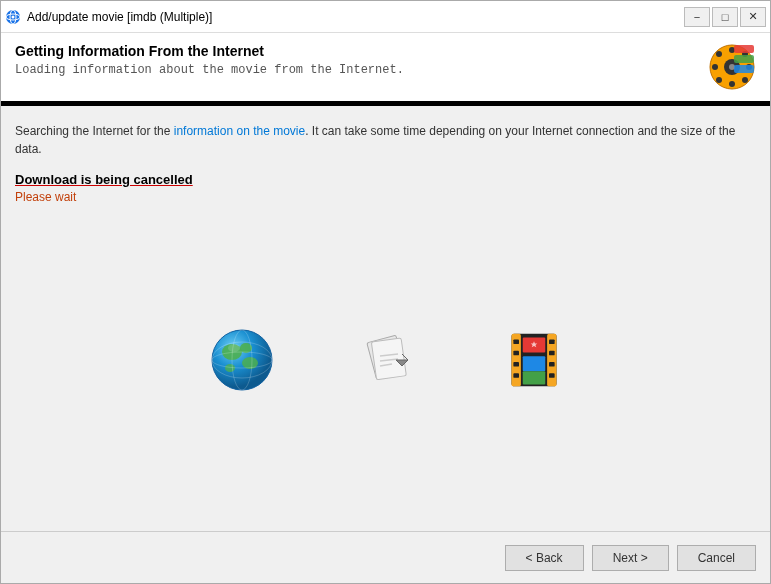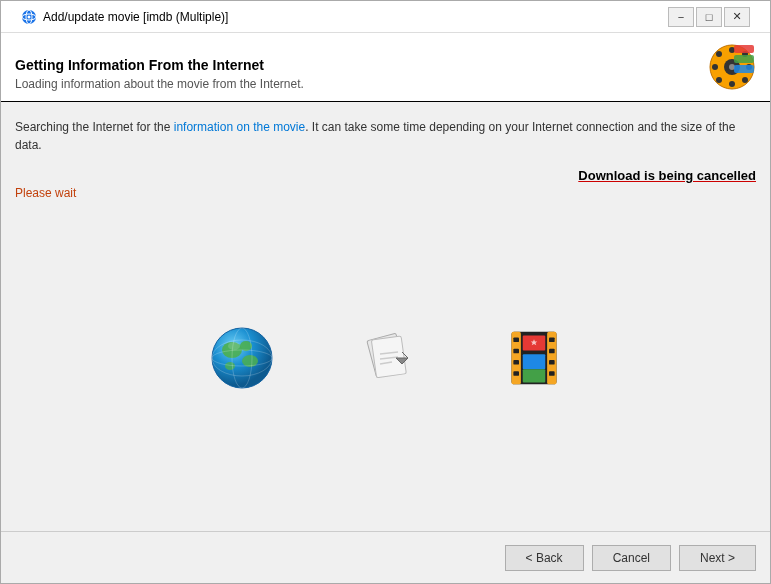--- a/index.html
+++ b/index.html
@@ -21,21 +21,21 @@
       display: flex;
       flex-direction: column;
       background: #f0f0f0;
     }
 
     .title-bar {
       background: #fff;
       height: 32px;
       display: flex;
       align-items: center;
-      padding: 0 20px;
+      padding: 0 4px;
       border-bottom: 1px solid #ddd;
       flex-shrink: 0;
     }
 
     .title-bar-icon {
       width: 16px;
       height: 16px;
       margin-right: 6px;
       flex-shrink: 0;
     }
@@ -61,39 +61,40 @@
       align-items: center;
       justify-content: center;
       font-size: 11px;
       color: #333;
     }
 
     
     .header-section {
       background: #fff;
       padding: 10px 14px;
-      border-bottom: 1px solid #000000;
-      display: flex;
-      align-items: flex-end;
+      border-bottom: 5px solid #000000;
+      display: flex;
+      align-items: flex-start;
       justify-content: space-between;
       flex-shrink: 0;
     }
 
     .header-text-block { flex: 1; }
 
     .header-title {
       font-size: 14px;
       font-weight: bold;
       color: #000;
       margin-bottom: 4px;
     }
 
     .header-subtitle {
       font-size: 12px;
       color: #555;
+      font-family: Liberation Mono, monospace;
     }
 
     .header-icon {
       width: 48px;
       height: 48px;
       flex-shrink: 0;
     }
 
     
     .main-content {
@@ -119,21 +120,20 @@
       margin-bottom: 20px;
     }
 
     .status-title {
       font-size: 13px;
       font-weight: bold;
       color: #000;
       text-decoration: underline;
       text-decoration-color: #c00;
       margin-bottom: 3px;
-      text-align: right;
     }
 
     .status-subtitle {
       font-size: 12px;
       color: #c2410c;
     }
 
     
     .icons-area {
       flex: 1;
@@ -305,17 +305,17 @@
         <rect x="16" y="44" width="24" height="14" rx="1" fill="#43a047"></rect>
 
         <polygon points="28,14 30,19 35,19 31,22 33,27 28,24 23,27 25,22 21,19 26,19" fill="#fff" opacity="0.7" transform="scale(0.5) translate(28,10)"></polygon>
       </svg>
 
     </div>
   </div>
 
   <div class="footer">
     <button class="footer-btn">&lt; Back</button>
+    <button class="footer-btn">Next &gt;</button>
     <button class="footer-btn">Cancel</button>
-    <button class="footer-btn">Next &gt;</button>
   </div>
 
 </div>
 
 </body></html>

